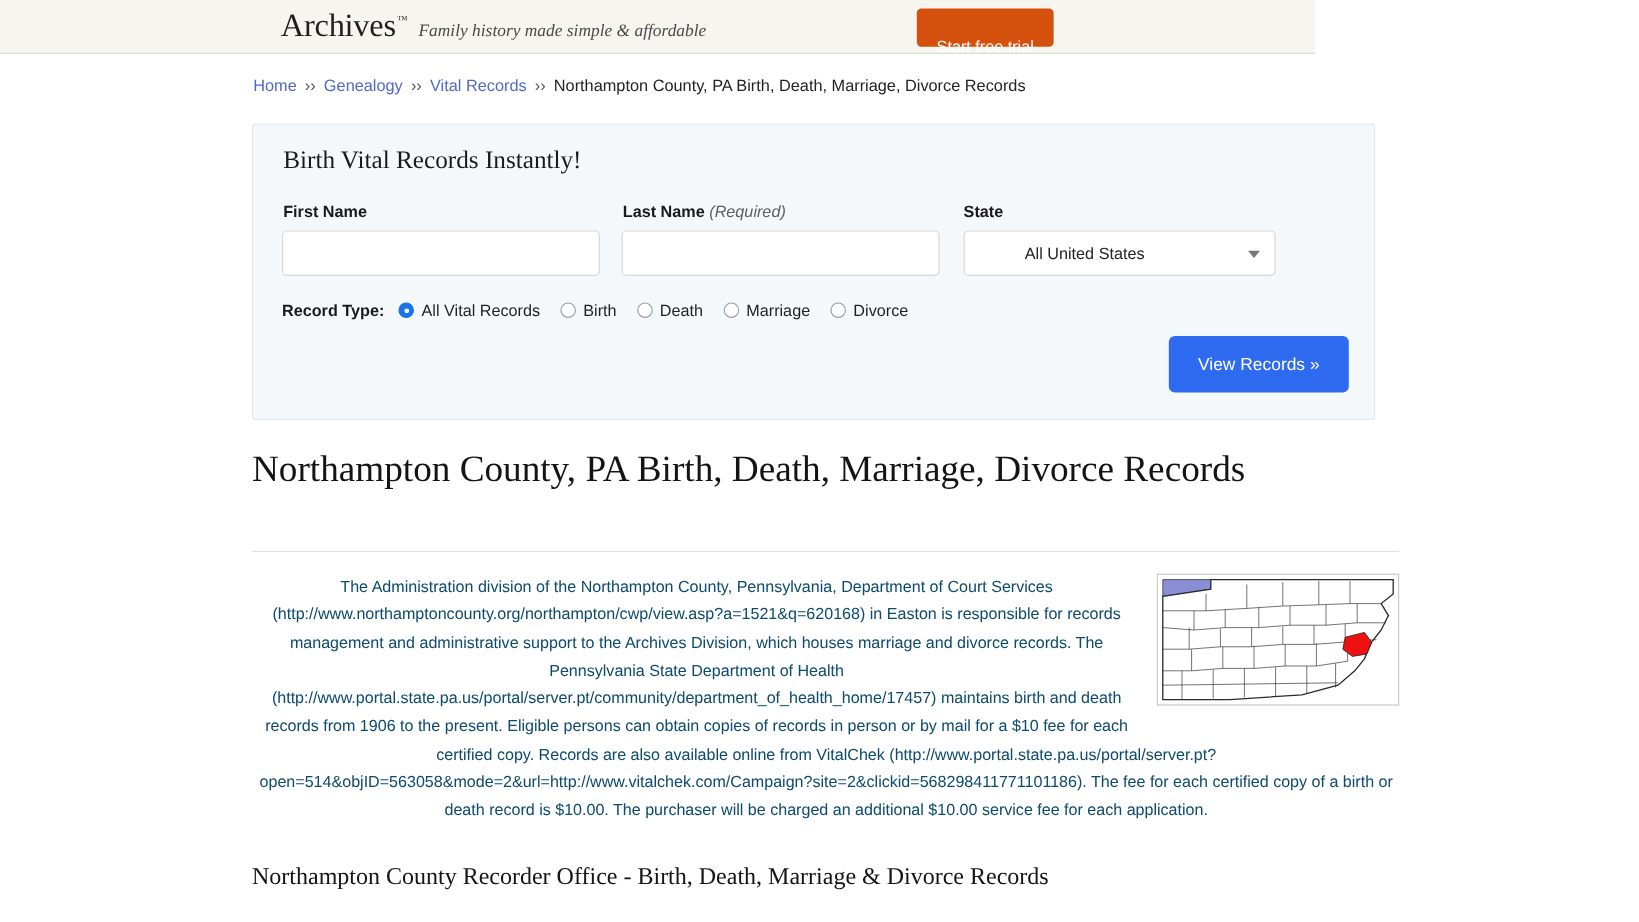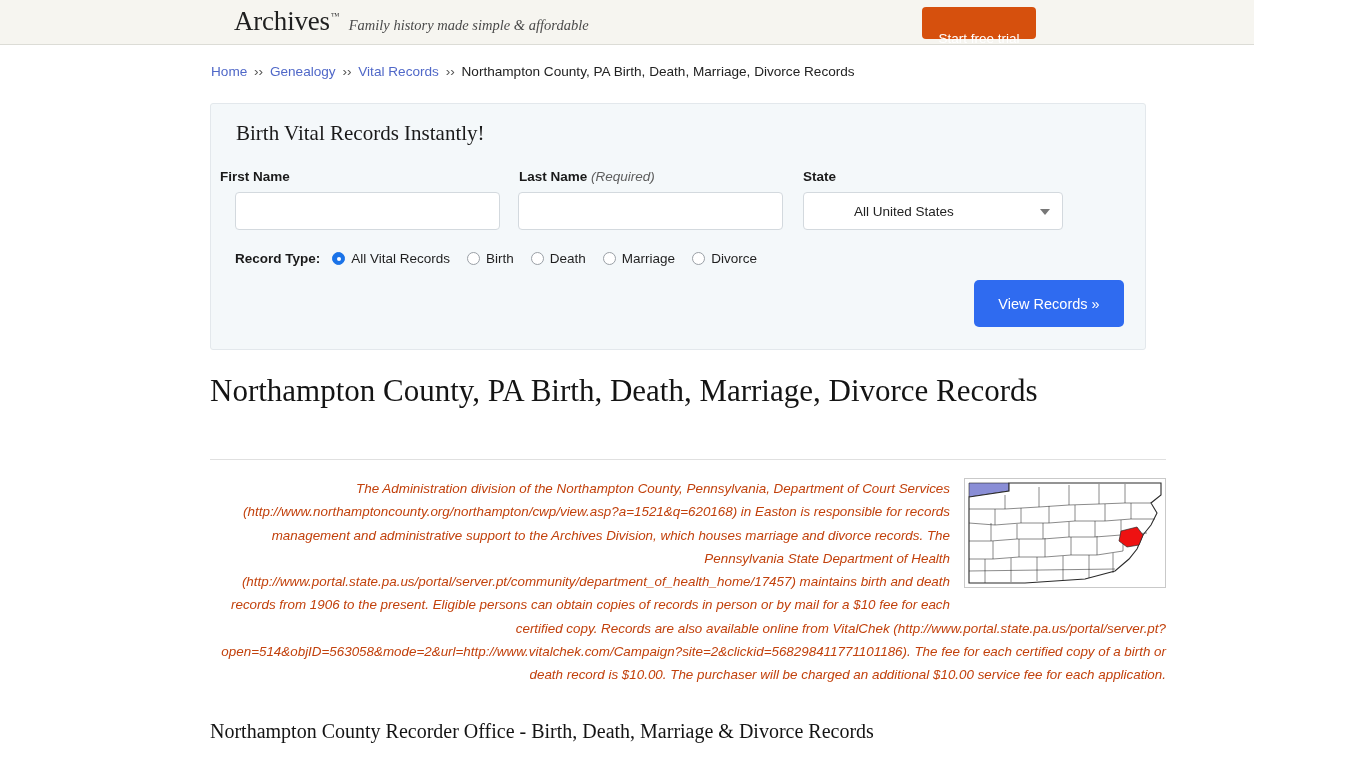--- a/index.html
+++ b/index.html
@@ -7,21 +7,21 @@
     margin: 0; padding: 0;
     width: 1366px; height: 768px;
     background: #ffffff;
     font-family: "Liberation Sans", sans-serif;
     overflow: hidden;
   }
 
   
   .site-header {
     position: absolute; top: 0; left: 0;
-    width: 1254px; height: 45px;
+    width: 1096px; height: 45px;
     background: #f6f5f0;
     border-bottom: 1px solid #dcdcd6;
   }
   .logo-wrap {
     position: absolute; left: 234px; top: 8px;
     display: flex; align-items: baseline;
   }
   .logo-word {
     font-family: "Liberation Serif", serif;
     font-size: 27px;
@@ -85,21 +85,21 @@
     font-family: "Liberation Serif", serif;
     font-size: 21px; color: #1a1a1a;
   }
   .field-label {
     position: absolute;
     font-size: 13.5px; font-weight: bold; color: #1a1a1a;
   }
   .field-label .opt {
     font-weight: normal; color: #5e5e5e; font-style: italic;
   }
-  .lbl-first { left: 9px; top: 65px; }
+  .lbl-first { left: 25px; top: 65px; }
   .lbl-last  { left: 308px; top: 65px; }
   .lbl-state { left: 592px; top: 65px; }
 
   .text-input {
     position: absolute;
     height: 38px;
     background: #ffffff;
     border: 1px solid #d3d9de;
     border-radius: 4px;
     font-family: "Liberation Sans", sans-serif;
@@ -180,23 +180,22 @@
     width: 956px; height: 1px;
     background: #e0e0e0;
   }
 
   
   .body-copy {
     position: absolute; left: 211px; top: 477px;
     width: 955px;
     font-size: 13.4px;
     line-height: 23.3px;
-    color: #c2410c;
-    text-align: right;
-    font-style: italic;
+    color: #0c4a6e;
+    text-align: center;
   }
   .map-figure {
     float: right;
     width: 202px; height: 110px;
     margin: 1px 0 6px 14px;
     background: #ffffff;
     border: 1px solid #c9c9c9;
   }
   .map-figure svg { display: block; width: 100%; height: 100%; }
 

